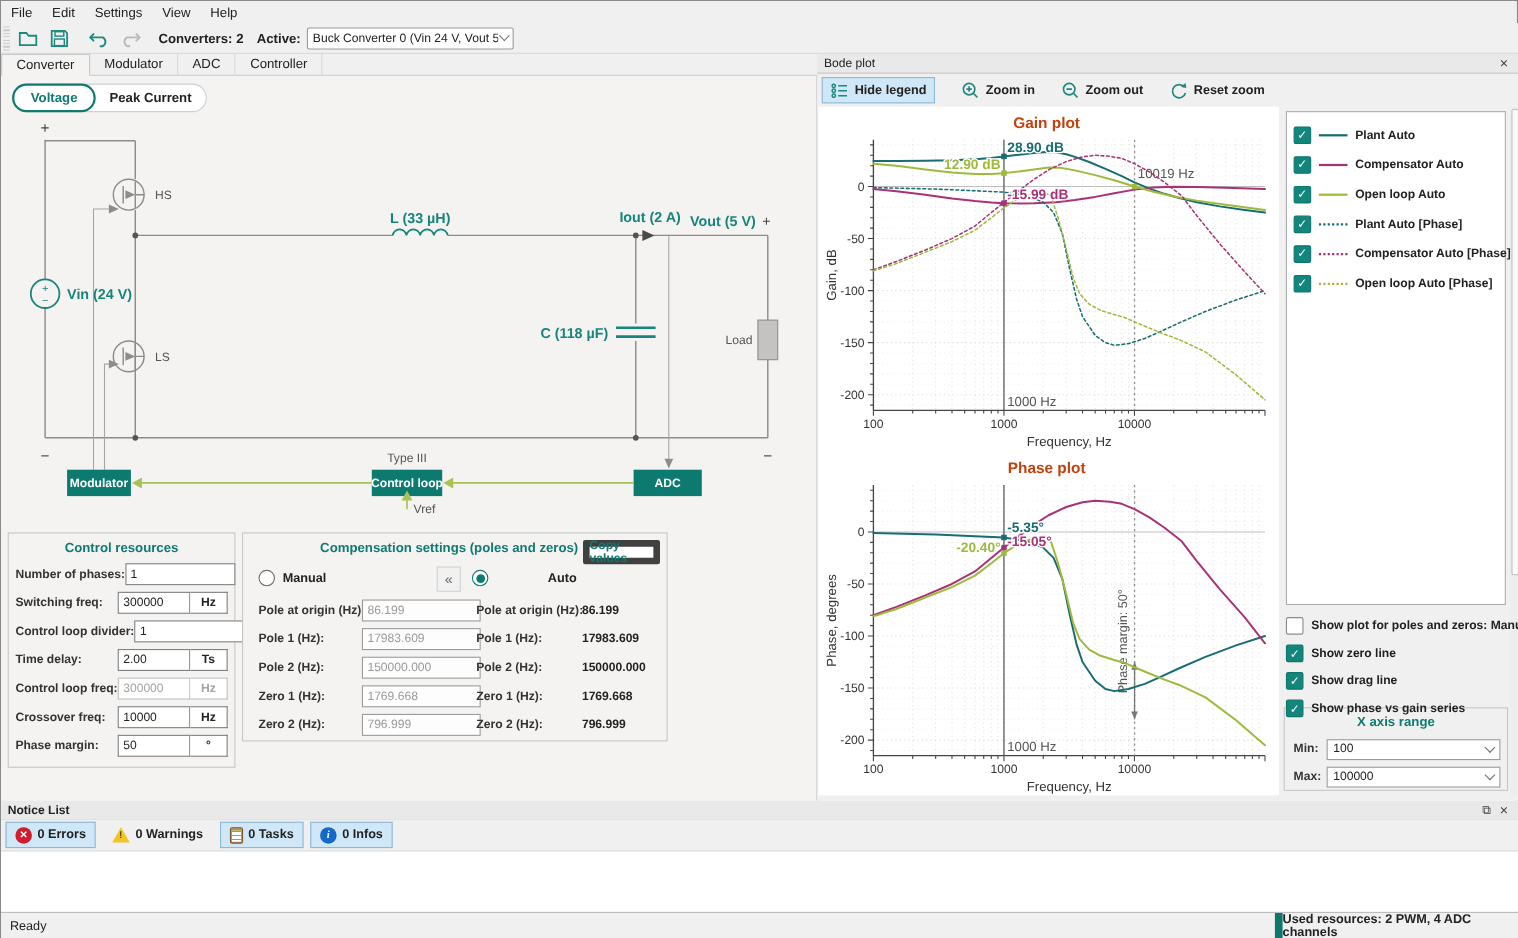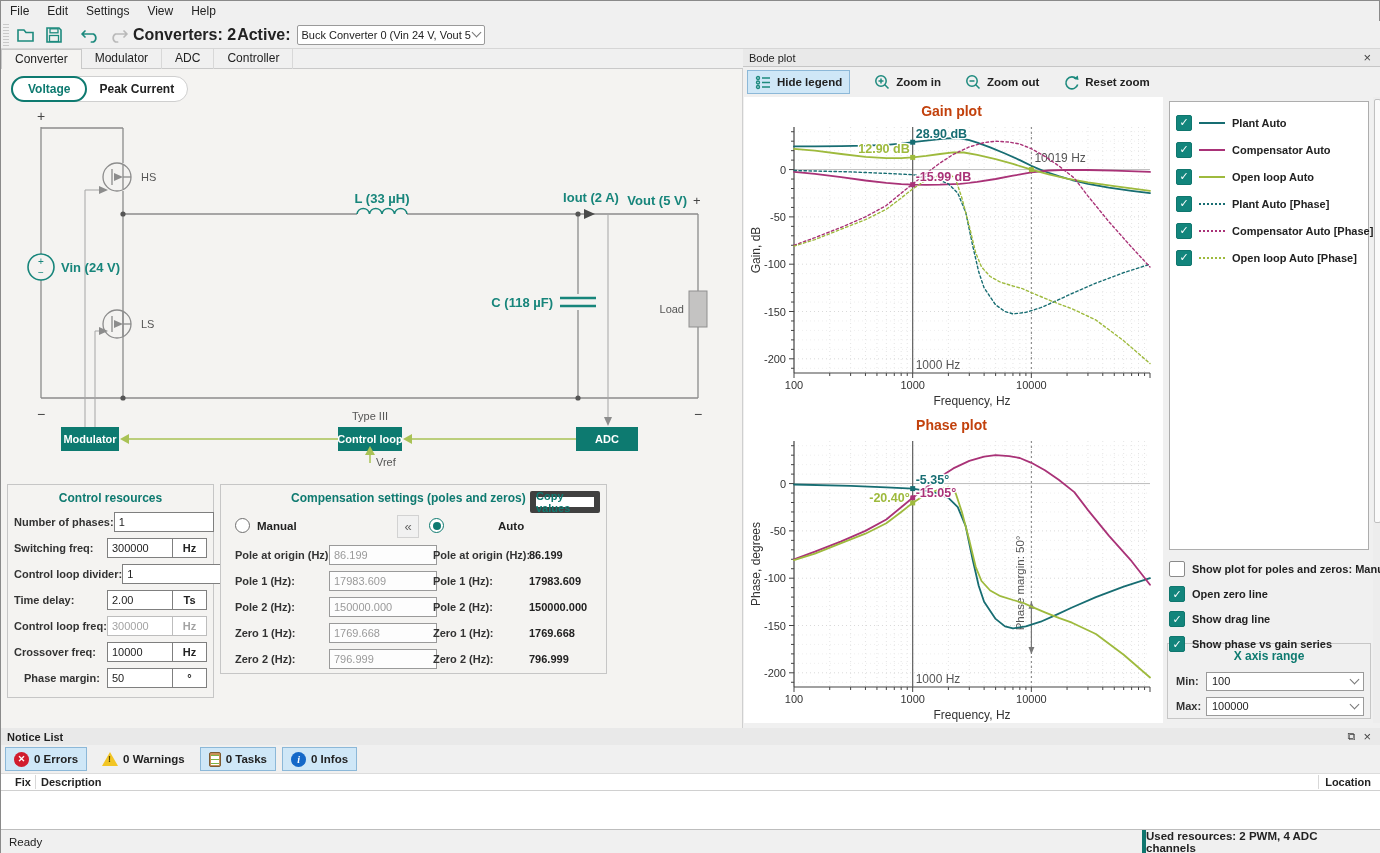--- a/index.html
+++ b/index.html
@@ -8,21 +8,21 @@
   .abs { position:absolute; }
 
   
   #menubar { position:absolute; left:0; top:0; width:1376px; height:20px; background:#f0f0f0; display:flex; align-items:center; }
   .menu-item { padding:0 9px; font-size:12px; height:20px; line-height:20px; cursor:default; }
 
   
   #toolbar { position:absolute; left:0; top:20px; width:1380px; height:28px; background:#f0f0f0; border-bottom:1px solid #d6d6d6; display:flex; align-items:center; }
   .grip { width:6px; height:22px; margin-left:2px; background-image:repeating-linear-gradient(#c9c9c9 0 1px, transparent 1px 3px); background-size:1px 100%; background-repeat:repeat-x; background-position:2px 0; }
   .tb-btn { width:26px; height:24px; display:flex; align-items:center; justify-content:center; margin-left:3px; }
-  .tb-label { font-size:16px; font-weight:700; margin-left:1px; white-space:nowrap; }
+  .tb-label { font-size:12px; font-weight:700; margin-left:12px; white-space:nowrap; }
   #active-dropdown { margin-left:6px; width:188px; height:20px; background:#fff; border:1px solid #9a9a9a; border-radius:2px; display:flex; align-items:center; padding:0 4px; font-size:11px; white-space:nowrap; overflow:hidden; }
   #active-dropdown span.txt { overflow:hidden; flex:1; }
   .chev { width:7px; height:7px; border-right:1.4px solid #777; border-bottom:1.4px solid #777; transform:rotate(45deg); flex:none; margin-left:2px; margin-top:-4px; }
 
   
   #tabbar { position:absolute; left:0; top:48px; width:1380px; height:20px; border-bottom:1px solid #c9c9c9; display:flex; background:#f0f0f0; }
   .tab { padding:2px 13px; font-size:12px; height:20px; border-right:1px solid #d8d8d8; cursor:default; }
   .tab.active { background:#f4f3f1; border:1px solid #c9c9c9; border-bottom:none; height:21px; font-weight:400; }
 
   
@@ -89,21 +89,21 @@
   .ic-warn { width:0; height:0; border-left:8px solid transparent; border-right:8px solid transparent; border-bottom:14px solid #f2c524; position:relative; flex:none; }
   .ic-warn::after { content:"!"; position:absolute; left:-2px; top:2px; font-size:9px; font-weight:700; color:#5a4a00; }
   .ic-task { width:12px; height:15px; background:#c89058; border:1px solid #7d5b33; border-radius:2px; position:relative; flex:none; }
   .ic-task::after { content:""; position:absolute; left:1px; right:1px; top:2px; bottom:1px; background:#fff; background-image:repeating-linear-gradient(#7cb342 0 1px, #fff 1px 4px); }
   .ic-info { width:15px; height:15px; border-radius:50%; background:#1468c8; color:#fff; font-size:10px; font-weight:700; font-style:italic; display:inline-flex; align-items:center; justify-content:center; font-family:"Liberation Serif",serif; flex:none; }
   #notice-tablehead { position:absolute; left:0; top:46px; width:100%; height:17px; background:#fff; border-bottom:1px solid #d0d0d0; font-size:11px; font-weight:700; }
   #notice-tablehead .colsep { position:absolute; top:1px; bottom:1px; width:1px; background:#d8d8d8; }
 
   
   #statusbar { position:absolute; left:0; top:828px; width:1380px; height:25px; background:#f0f0f0; border-top:1px solid #bdbdbd; font-size:11.5px; }
-  #status-right { position:absolute; right:17px; top:0; height:100%; width:222px; border-left:4px solid #0f766e; display:flex; align-items:center; justify-content:flex-end; padding-right:16px; font-weight:600; }
+  #status-right { position:absolute; right:0; top:0; height:100%; width:222px; border-left:7px solid #0f766e; display:flex; align-items:center; justify-content:flex-end; padding-right:16px; font-weight:600; }
   #status-left { position:absolute; left:8px; top:0; height:100%; display:flex; align-items:center; }
 
   svg text { font-family:"Liberation Sans",sans-serif; }
 </style>
 </head>
 <body>
 
 <div id="app">
 
   <div id="menubar">
@@ -282,21 +282,21 @@
             <div class="funit">Hz</div>
           </div>
       </div>
       <div class="prow" style="top:156px;">
         <span class="plabel">Crossover freq:</span>
         <div class="fgroup">
             <div class="fval">10000</div>
             <div class="funit">Hz</div>
           </div>
       </div>
-      <div class="prow" style="top:182px;margin-left:10px;">
+      <div class="prow" style="top:182px;">
         <span class="plabel">Phase margin:</span>
         <div class="fgroup">
             <div class="fval">50</div>
             <div class="funit">°</div>
           </div>
       </div>
     </div>
 
     <div class="panelbox" id="compsettings">
       <div class="panel-title" style="text-align:left; padding-left:70px;">Compensation settings (poles and zeros)</div>
@@ -709,21 +709,21 @@
       </div>
       <div id="sidescroll">
           <div id="sidethumb"></div>
         </div>
     <div class="opt-item" style="top: 462px;">
           <span class="cb "></span>
           <span class="opt-label">Show plot for poles and zeros: Manual</span>
         </div>
         <div class="opt-item" style="top: 487px;">
           <span class="cb on">✓</span>
-          <span class="opt-label">Open zero line</span>
+          <span class="opt-label">Show zero line</span>
         </div>
         <div class="opt-item" style="top: 512px;">
           <span class="cb on">✓</span>
           <span class="opt-label">Show drag line</span>
         </div>
         <div class="opt-item" style="top: 537px;">
           <span class="cb on">✓</span>
           <span class="opt-label">Show phase vs gain series</span>
         </div>
       </div>
@@ -747,26 +747,19 @@
         </div>
         <div class="nbtn nhl">
           <span class="ic-task"></span>
           <span>0 Tasks</span>
         </div>
         <div class="nbtn nhl">
           <span class="ic-info">i</span>
           <span>0 Infos</span>
         </div>
       </div>
-    <div id="notice-tablehead">
-      <span class="abs" style="left:14px; top:2px;">Fix</span>
-      <span class="abs" style="left:40px; top:2px;">Description</span>
-      <span class="abs" style="right:10px; top:2px;">Location</span>
-      <span class="colsep" style="left:34px;"></span>
-      <span class="colsep" style="right:62px;"></span>
-    </div>
   </div>
 
   <div id="statusbar">
     <div id="status-left">Ready</div>
     <div id="status-right">Used resources: 2 PWM, 4 ADC channels</div>
   </div>
 </div>
 
 </body></html>

